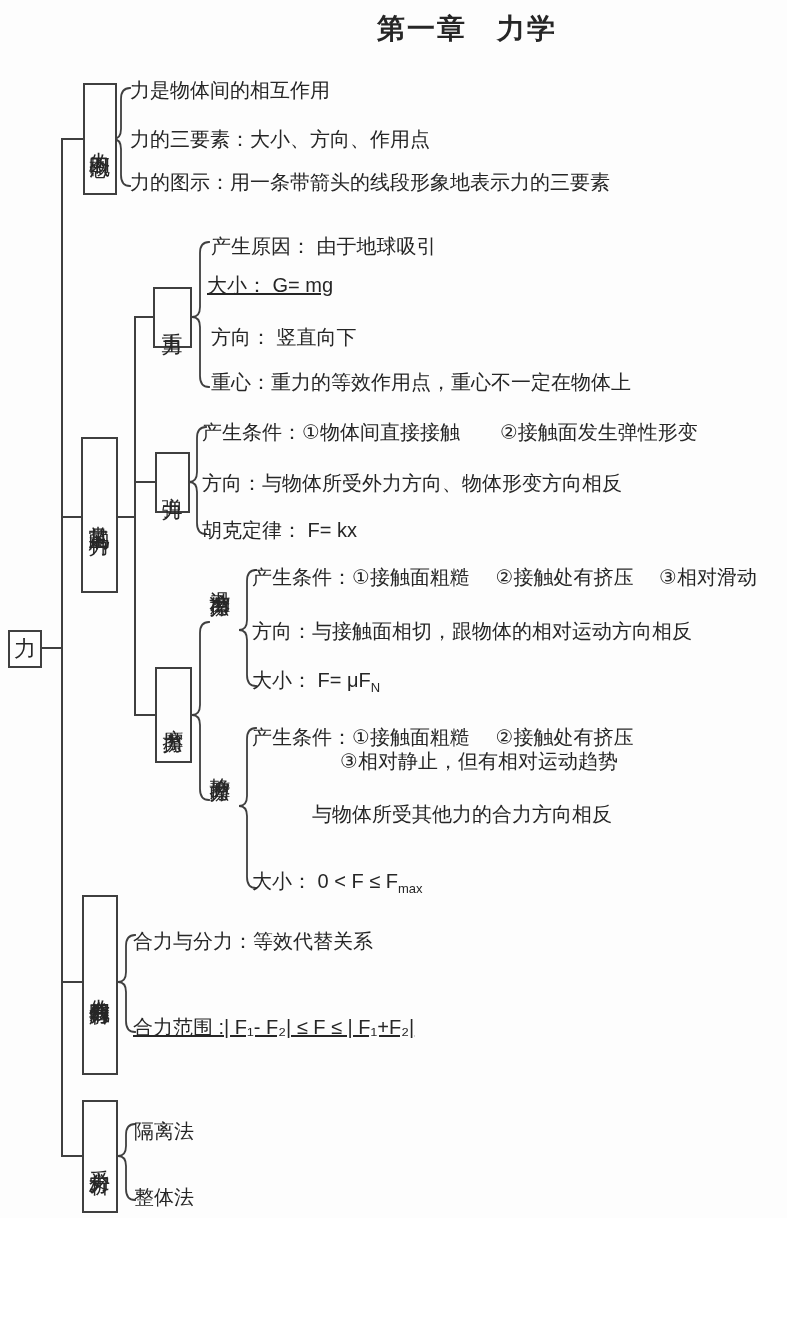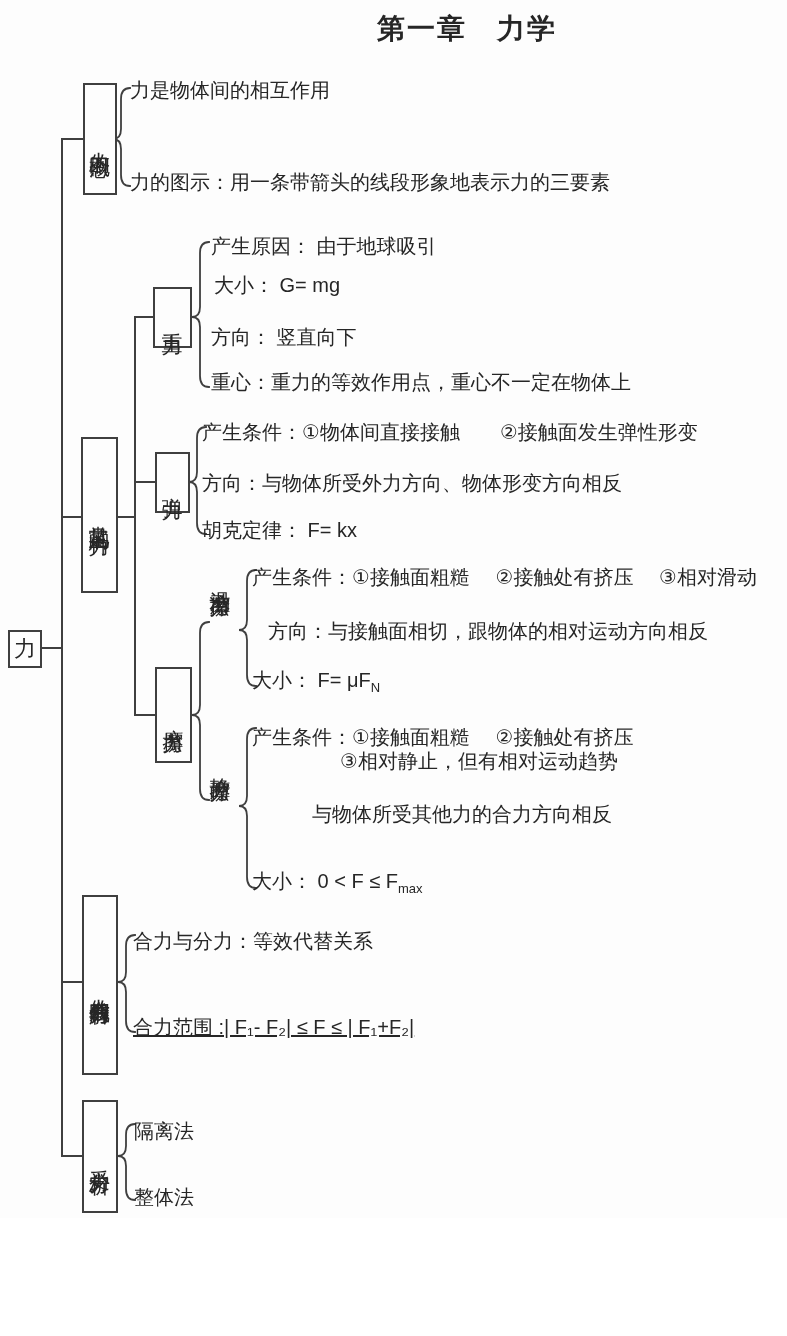--- a/index.html
+++ b/index.html
@@ -81,33 +81,34 @@
     <span class="vtext">弹力</span>
   </div>
   <div class="node" style="left:155px;top:667px;width:37px;height:96px;">
     <span class="vtext">摩擦力</span>
   </div>
 
   <div class="vlabel" style="left:210px;top:575px;">滑动摩擦力</div>
   <div class="vlabel" style="left:210px;top:761px;">静摩擦力</div>
 
   <div class="item" style="left:130px;top:79px;">力是物体间的相互作用</div>
+  <div class="item" style="left:130px;top:128px;">力的三要素：大小、方向、作用点</div>
   <div class="item" style="left:130px;top:171px;">力的图示：用一条带箭头的线段形象地表示力的三要素</div>
 
   <div class="item" style="left:211px;top:235px;">产生原因： 由于地球吸引</div>
-  <div class="item" style="left:214px;top:274px;">大小：  G= mg</div>
+  <div class="item" style="left:207px;top:274px;text-decoration:underline;">大小：  G= mg</div>
   <div class="item" style="left:211px;top:326px;">方向：  竖直向下</div>
   <div class="item" style="left:211px;top:371px;">重心：重力的等效作用点，重心不一定在物体上</div>
 
   <div class="item" style="left:202px;top:472px;">方向：与物体所受外力方向、物体形变方向相反</div>
   <div class="item" style="left:202px;top:421px;">产生条件：①物体间直接接触　　②接触面发生弹性形变</div>
   <div class="item" style="left:202px;top:519px;">胡克定律：  F= kx</div>
 
   <div class="item" style="left:252px;top:566px;">产生条件：①接触面粗糙　 ②接触处有挤压　 ③相对滑动</div>
-  <div class="item" style="left:252px;top:620px;margin-left:16px;">方向：与接触面相切，跟物体的相对运动方向相反</div>
+  <div class="item" style="left:252px;top:620px;">方向：与接触面相切，跟物体的相对运动方向相反</div>
   <div class="item" style="left:252px;top:669px;">
     <span>大小：  F= μF</span><sub>N</sub>
   </div>
 
   <div class="item block" style="left:252px;top:725px;">
     <span class="row">产生条件：①接触面粗糙　 ②接触处有挤压</span>
     <span class="row indent-lg">③相对静止，但有相对运动趋势</span>
   </div>
   <div class="item block" style="left:252px;top:802px;">
     <span class="row indent-sm">与物体所受其他力的合力方向相反</span>

